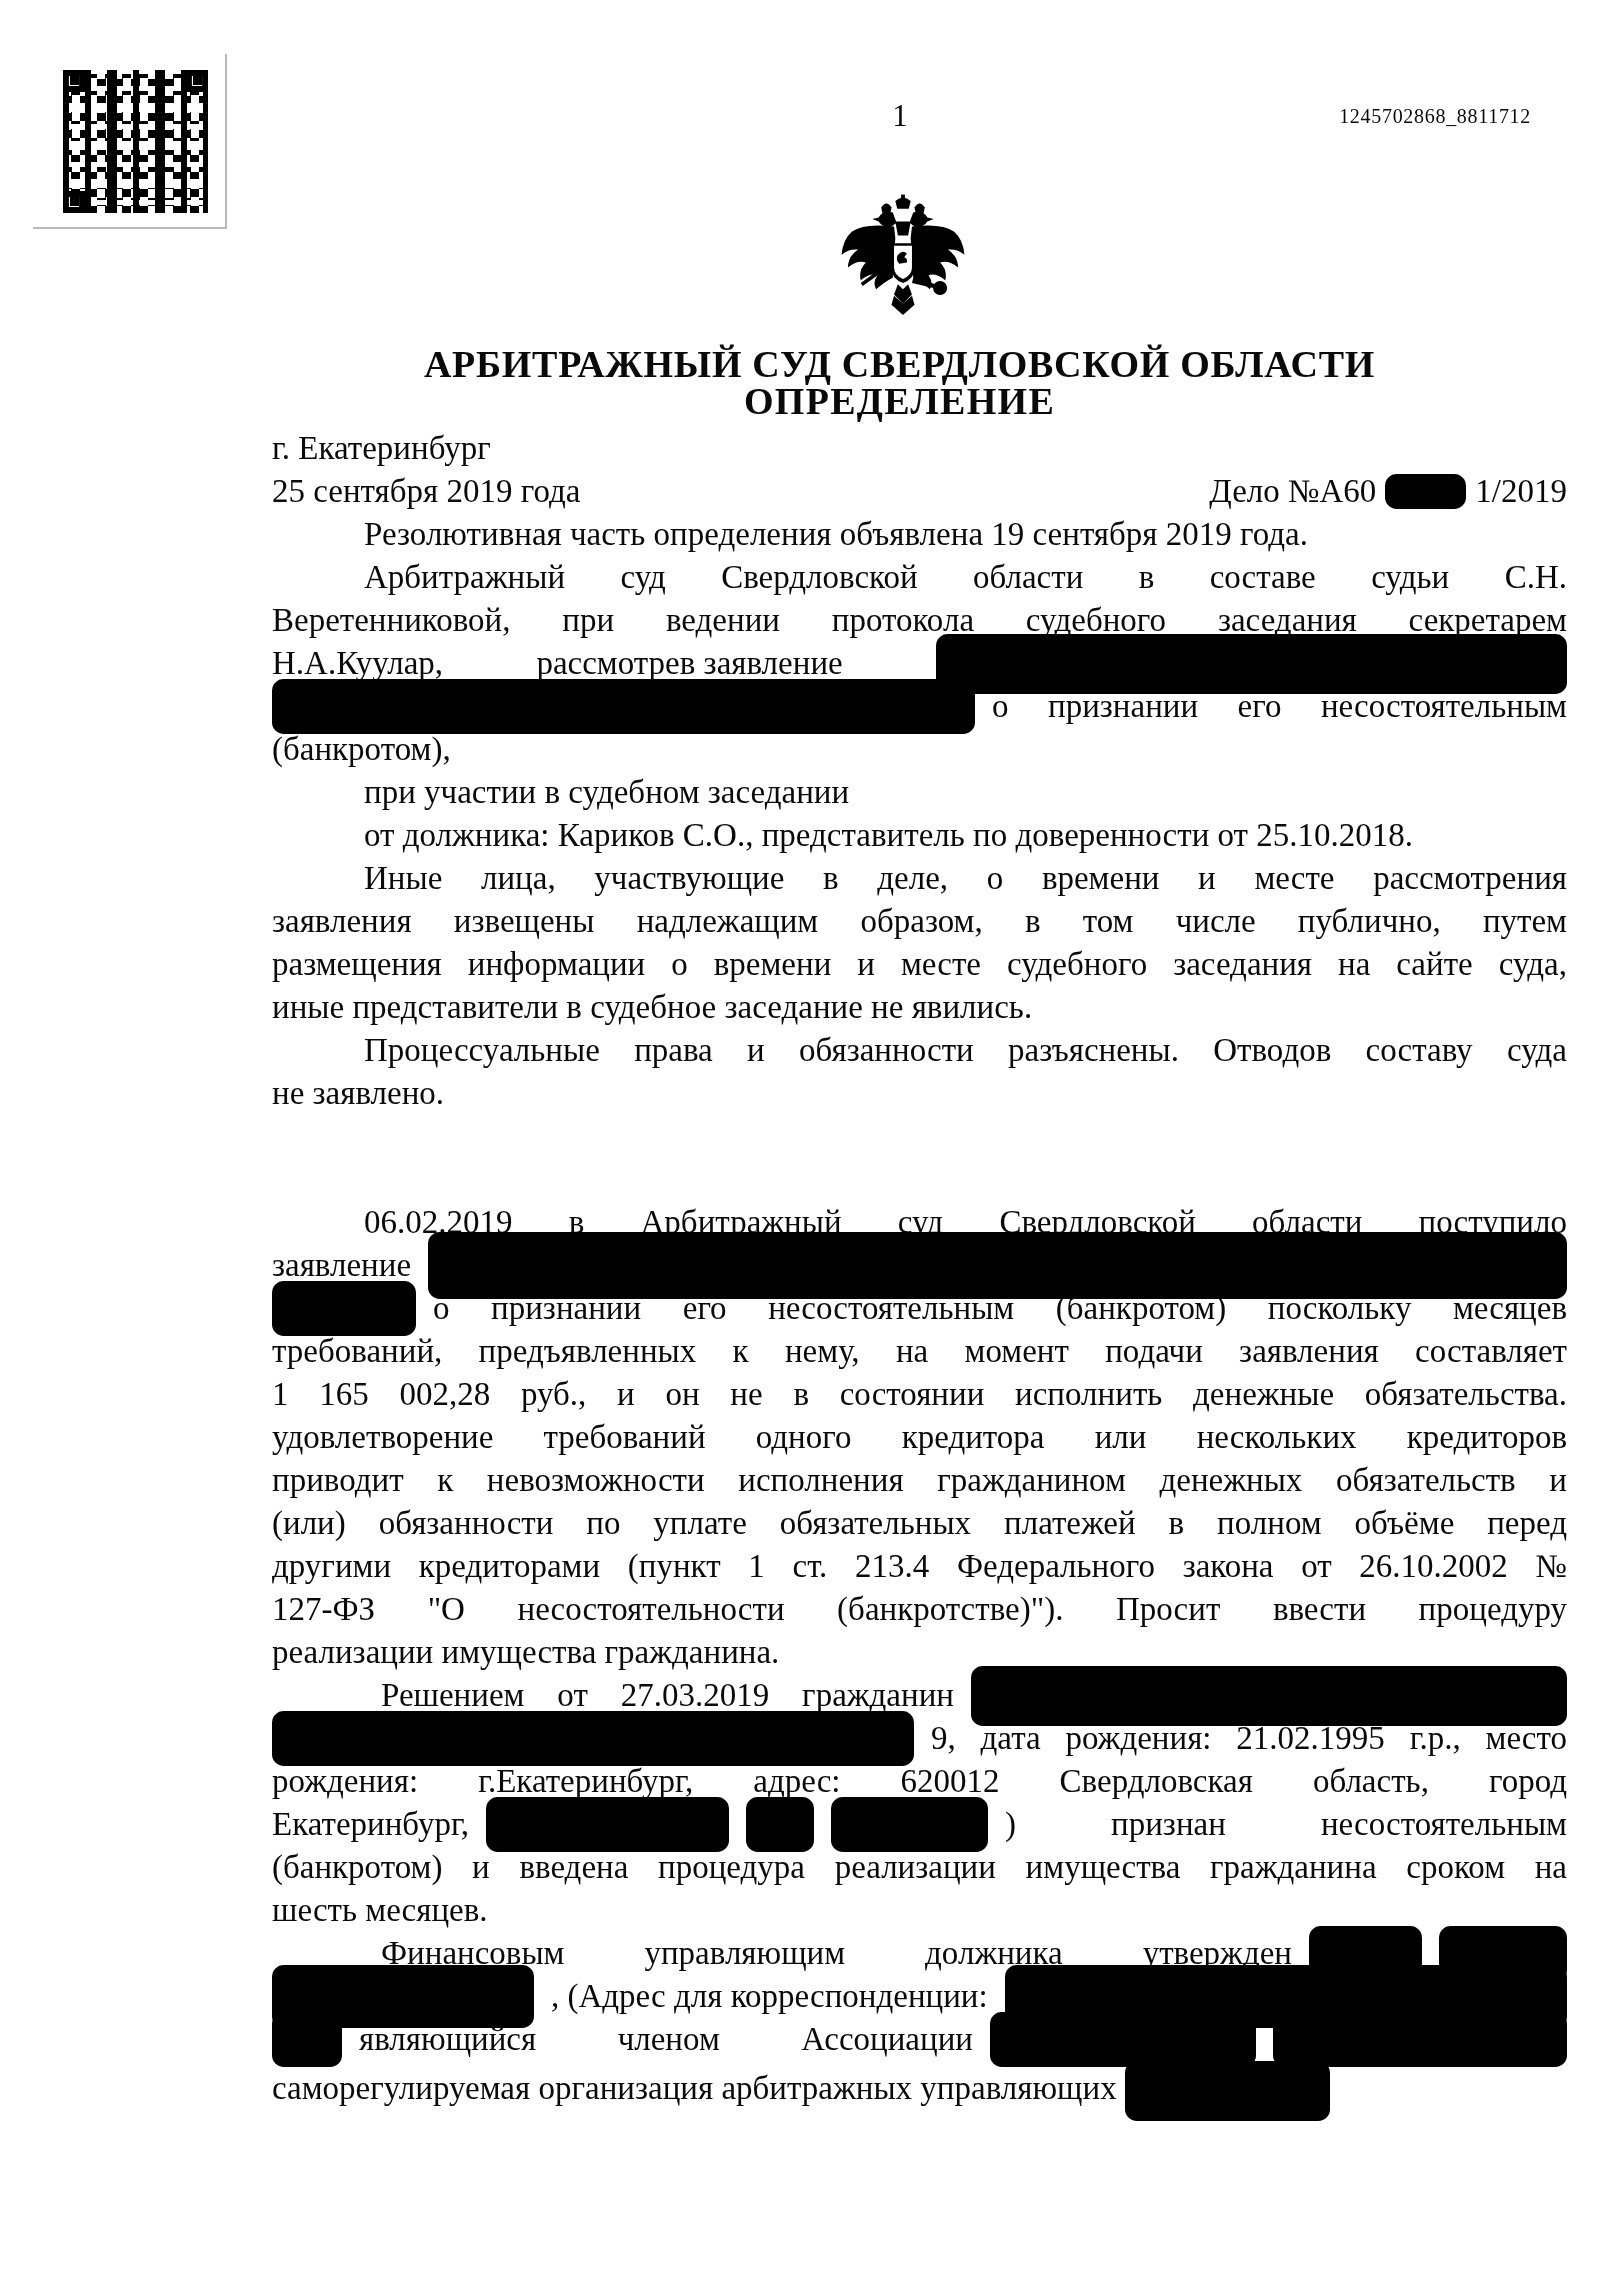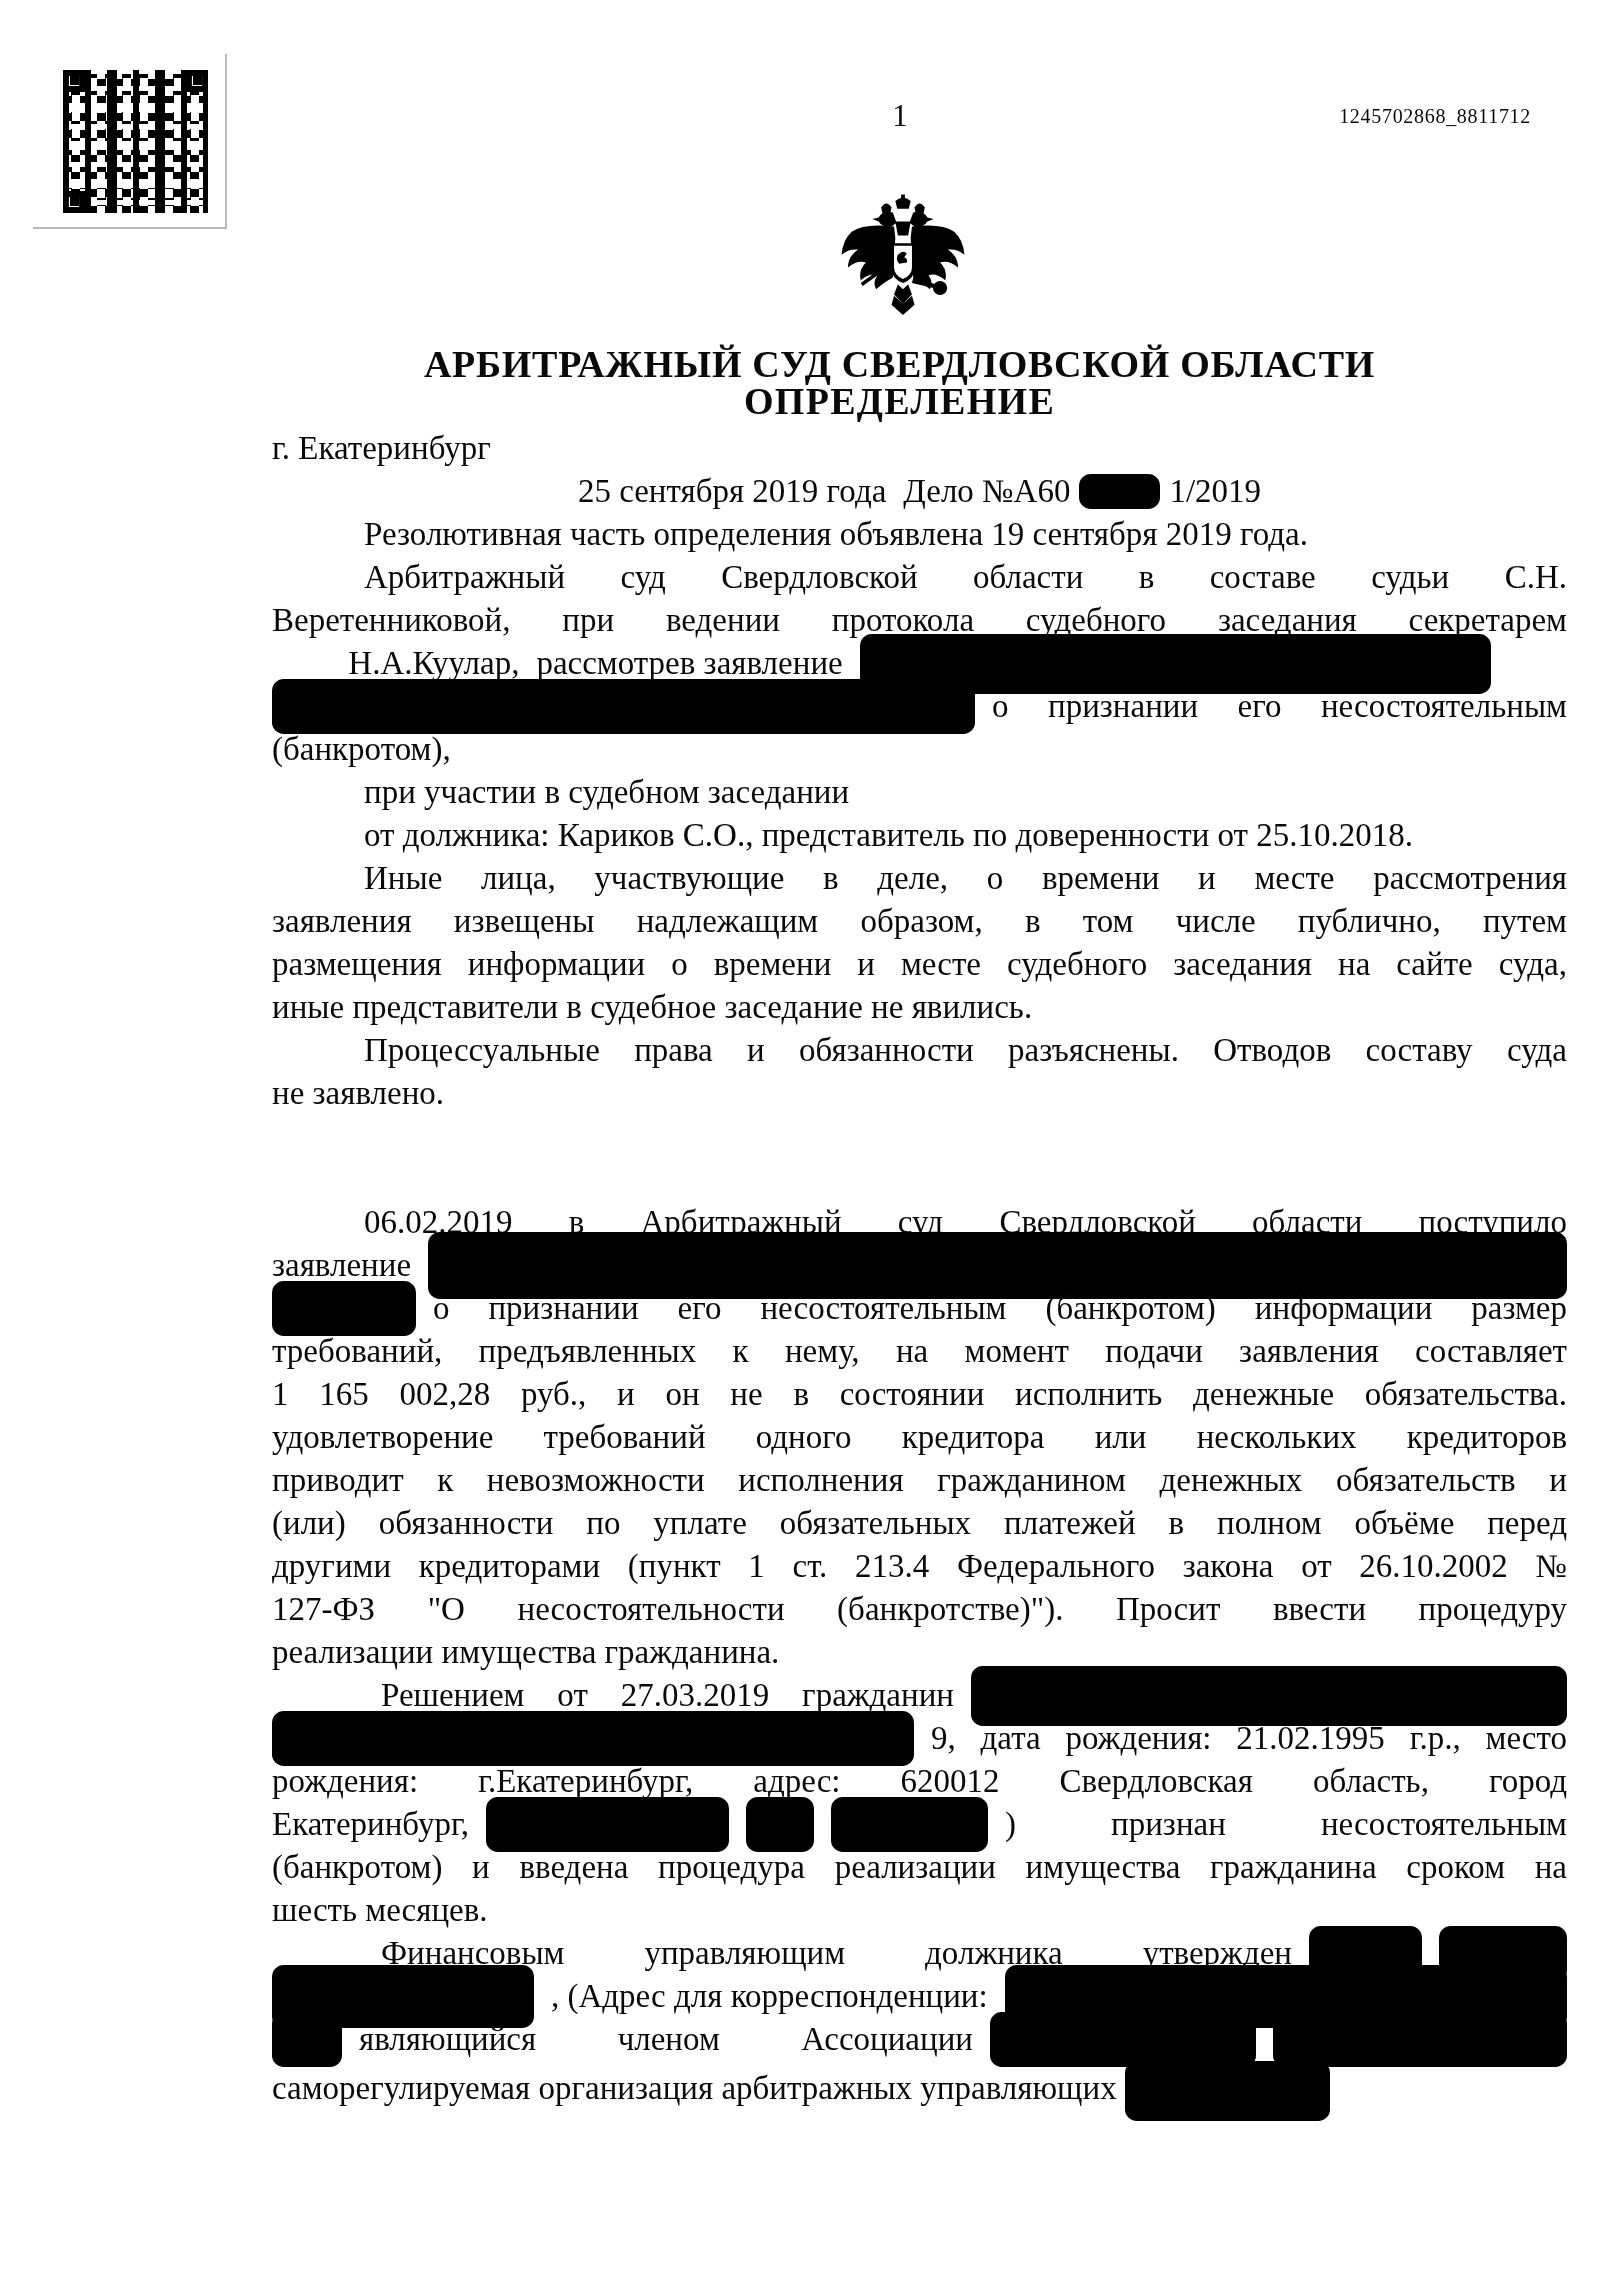--- a/index.html
+++ b/index.html
@@ -46,21 +46,21 @@
   
   .emblem{position:absolute;top:193px;left:839px;width:128px;height:135px;}
   
   .title-block{position:absolute;left:232px;width:1335px;text-align:center;font-weight:bold;}
   .title-court{top:344px;font-size:38px;line-height:41px;letter-spacing:0.7px;}
   .title-doctype{top:381px;font-size:38px;line-height:41px;letter-spacing:1.3px;}
   
   .doc-body{position:absolute;top:427px;left:232px;width:1335px;font-size:33px;}
   .line{height:43px;line-height:43px;white-space:nowrap;margin-left:40px;}
   .line.j{text-align:justify;text-align-last:justify;white-space:normal;overflow:visible;}
-  .line.f{display:flex;align-items:center;justify-content:center;gap:17px;white-space:normal;}
+  .line.f{display:flex;align-items:center;justify-content:space-between;gap:17px;white-space:normal;}
   .ind{display:inline-block;width:92px;flex:0 0 92px;}
   .bar{display:inline-block;background:#000;border-radius:11.8px;height:55px;vertical-align:middle;flex:none;}
   .line.f .bar{display:block;}
   .bar.bgrow{flex:1 1 auto;}
   .tgrow{flex:1 1 auto;text-align:justify;text-align-last:justify;min-width:0;}
   .case-group{display:inline-flex;align-items:center;gap:9px;}
 </style>
 </head>
 <body>
 
@@ -154,21 +154,21 @@
       <div class="line"><span>не заявлено.</span></div>
       <div class="line"></div>
       <div class="line"></div>
       <div class="line j"><span class="ind"></span><span>06.02.2019 в Арбитражный суд Свердловской области поступило</span></div>
       <div class="line f">
         <span>заявление</span>
         <span class="bar bgrow" style="height: 67px;"></span>
       </div>
       <div class="line f">
         <span class="bar" style="width: 144px;"></span>
-        <span class="tgrow">о признании его несостоятельным (банкротом) информации размер</span>
+        <span class="tgrow">о признании его несостоятельным (банкротом) поскольку месяцев</span>
       </div>
       <div class="line j"><span>требований, предъявленных к нему, на момент подачи заявления составляет</span></div>
       <div class="line j"><span>1 165 002,28 руб., и он не в состоянии исполнить денежные обязательства.</span></div>
       <div class="line j"><span>удовлетворение требований одного кредитора или нескольких кредиторов</span></div>
       <div class="line j"><span>приводит к невозможности исполнения гражданином денежных обязательств и</span></div>
       <div class="line j"><span>(или) обязанности по уплате обязательных платежей в полном объёме перед</span></div>
       <div class="line j"><span>другими кредиторами (пункт 1 ст. 213.4 Федерального закона от 26.10.2002 №</span></div>
       <div class="line j"><span>127-ФЗ "О несостоятельности (банкротстве)"). Просит ввести процедуру</span></div>
       <div class="line"><span>реализации имущества гражданина.</span></div>
       <div class="line f">

